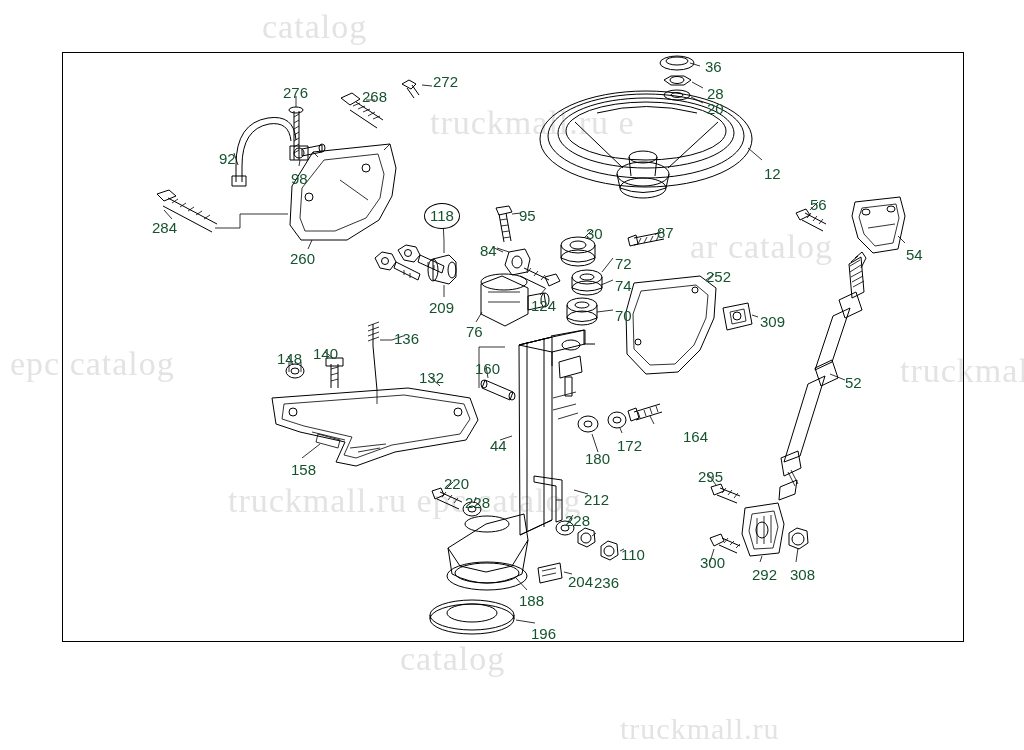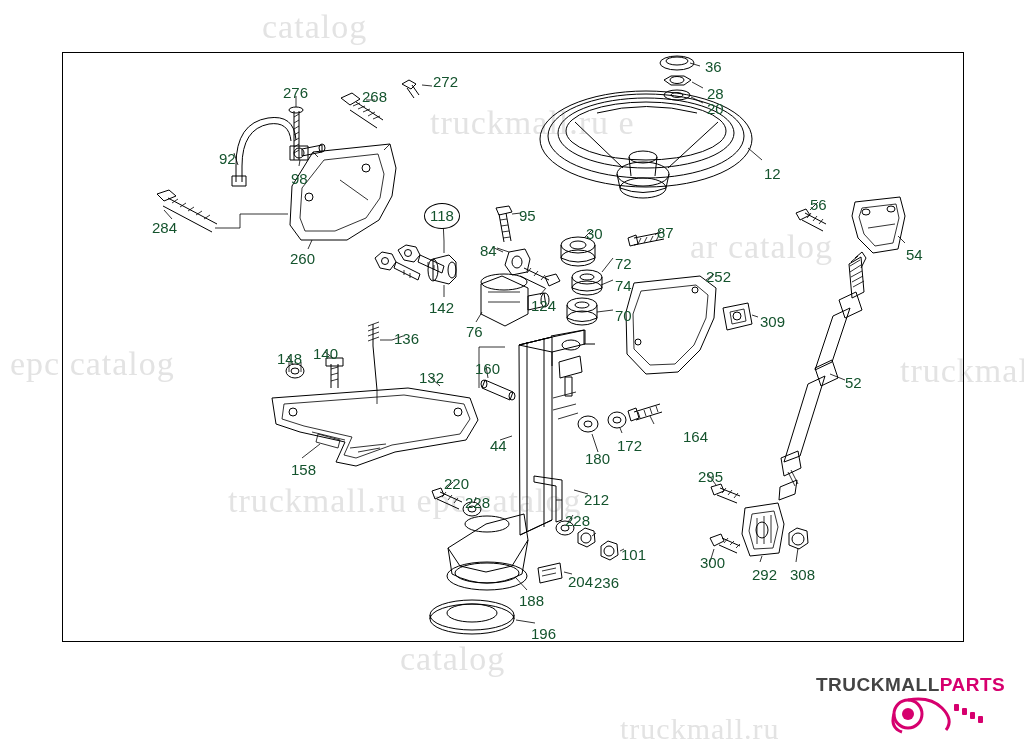--- a/index.html
+++ b/index.html
@@ -504,21 +504,21 @@
     <div class="lbl" style="left:519px; top:207px;">95</div>
     <div class="lbl circ" style="left:424px; top:203px;">118</div>
     <div class="lbl" style="left:906px; top:246px;">54</div>
     <div class="lbl" style="left:290px; top:250px;">260</div>
     <div class="lbl" style="left:480px; top:242px;">84</div>
     <div class="lbl" style="left:586px; top:225px;">30</div>
     <div class="lbl" style="left:657px; top:224px;">87</div>
     <div class="lbl" style="left:615px; top:255px;">72</div>
     <div class="lbl" style="left:615px; top:277px;">74</div>
     <div class="lbl" style="left:706px; top:268px;">252</div>
-    <div class="lbl" style="left:429px; top:299px;">142</div>
+    <div class="lbl" style="left:429px; top:299px;">209</div>
     <div class="lbl" style="left:531px; top:297px;">124</div>
     <div class="lbl" style="left:615px; top:307px;">70</div>
     <div class="lbl" style="left:760px; top:313px;">309</div>
     <div class="lbl" style="left:466px; top:323px;">76</div>
     <div class="lbl" style="left:394px; top:330px;">136</div>
     <div class="lbl" style="left:313px; top:345px;">140</div>
     <div class="lbl" style="left:277px; top:350px;">148</div>
     <div class="lbl" style="left:475px; top:360px;">160</div>
     <div class="lbl" style="left:845px; top:374px;">52</div>
     <div class="lbl" style="left:419px; top:369px;">132</div>
@@ -526,42 +526,23 @@
     <div class="lbl" style="left:617px; top:437px;">172</div>
     <div class="lbl" style="left:650px; top:428px;margin-left:33px;">164</div>
     <div class="lbl" style="left:585px; top:450px;">180</div>
     <div class="lbl" style="left:291px; top:461px;">158</div>
     <div class="lbl" style="left:444px; top:475px;">220</div>
     <div class="lbl" style="left:698px; top:468px;">295</div>
     <div class="lbl" style="left:465px; top:494px;">228</div>
     <div class="lbl" style="left:584px; top:491px;">212</div>
     <div class="lbl" style="left:565px; top:512px;">228</div>
     <div class="lbl" style="left:594px; top:530px;margin-top:44px;">236</div>
-    <div class="lbl" style="left:621px; top:546px;">101</div>
+    <div class="lbl" style="left:621px; top:546px;">110</div>
     <div class="lbl" style="left:700px; top:554px;">300</div>
     <div class="lbl" style="left:752px; top:566px;">292</div>
     <div class="lbl" style="left:790px; top:566px;">308</div>
     <div class="lbl" style="left:568px; top:573px;">204</div>
     <div class="lbl" style="left:519px; top:592px;">188</div>
     <div class="lbl" style="left:531px; top:625px;">196</div>
   </div>
 
-  <div class="logo">
-    <div class="logo-text">
-      <span class="t1">TRUCKMALL</span><span class="t2">PARTS</span>
-    </div>
-    <svg class="logo-mark" viewBox="0 0 130 40">
-      <g fill="none" stroke="#d6006e" stroke-width="3">
-        <circle cx="40" cy="20" r="14"></circle>
-        <path d="M40 6 Q62 2 74 14 Q86 26 78 36"></path>
-        <path d="M26 20 Q22 34 34 38"></path>
-      </g>
-      <circle cx="40" cy="20" r="6" fill="#d6006e"></circle>
-      <g fill="#d6006e">
-        <rect x="86" y="10" width="5" height="7" rx="1"></rect>
-        <rect x="94" y="14" width="5" height="7" rx="1"></rect>
-        <rect x="102" y="18" width="5" height="7" rx="1"></rect>
-        <rect x="110" y="22" width="5" height="7" rx="1"></rect>
-      </g>
-    </svg>
-  </div>
 
 </div>
 
 </body></html>

